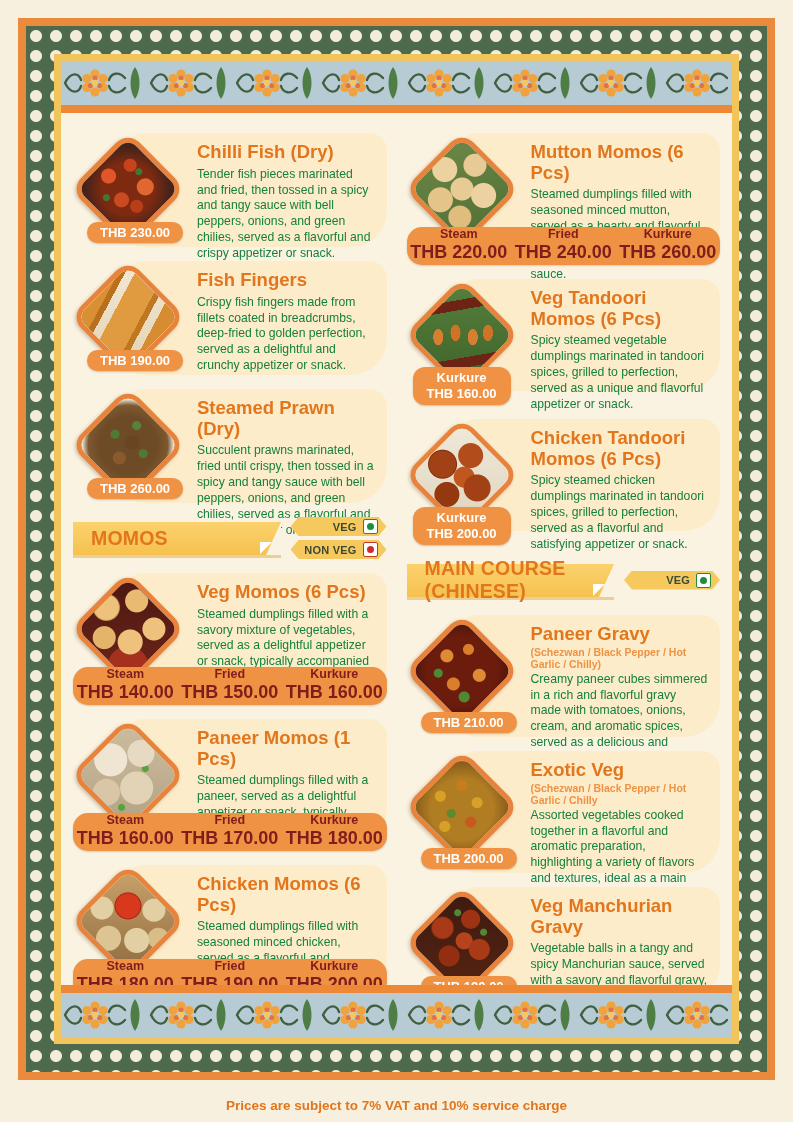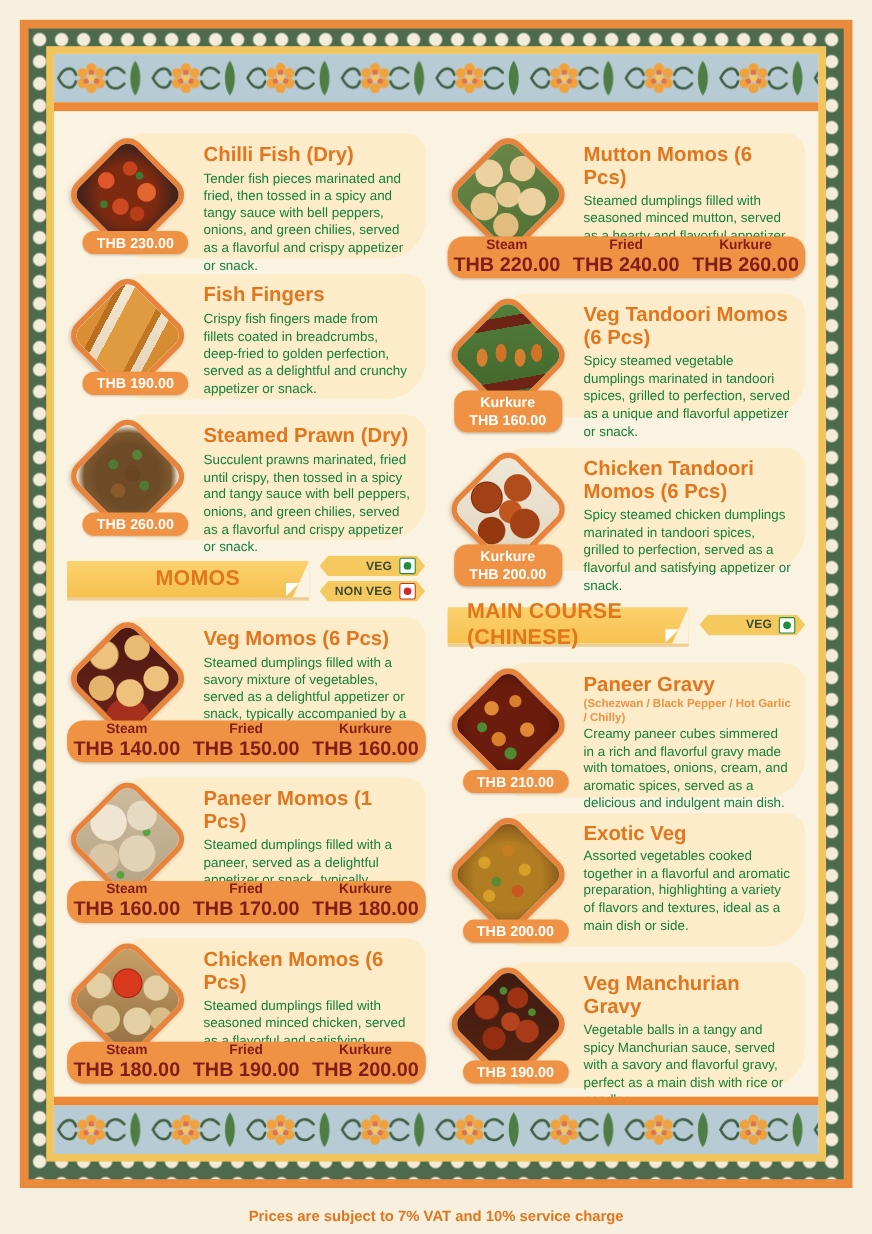--- a/index.html
+++ b/index.html
@@ -9,21 +9,21 @@
     font-family:"Liberation Sans", sans-serif;
     -webkit-font-smoothing:antialiased;
   }
   .page{position:relative;width:793px;height:1122px;}
   
   .frame{
     position:absolute;left:18px;top:18px;right:18px;height:1062px;
     background:#e98a3d;padding:8px;box-sizing:border-box;
   }
   .dots{
-    width:100%;height:100%;box-sizing:border-box;padding:16px;
+    width:100%;height:100%;box-sizing:border-box;padding:28px;
     background-color:#4d6a4d;
     background-image:radial-gradient(circle at 10px 10px,#f3ecd8 0 5.5px,transparent 6.5px);
     background-size:20px 20px;
   }
   .gold{width:100%;height:100%;box-sizing:border-box;padding:7px;background:#f2c45c;}
   .inner{width:100%;height:100%;display:flex;flex-direction:column;background:#fbf3e1;}
   .floral{height:44px;flex:0 0 44px;overflow:hidden;background:#b7cbd4;}
   .floral svg{display:block;}
   .obar{height:8px;flex:0 0 8px;background:#ed8936;}
   .content{
@@ -73,21 +73,21 @@
   }
   .pcol{flex:1;display:flex;flex-direction:column;align-items:center;line-height:1.2;}
   .plabel{font-size:12.5px;font-weight:bold;}
   .pval{font-size:18px;font-weight:bold;}
   
   .section-row{height:42px;display:flex;align-items:center;margin:0 0 14px 0;flex:0 0 auto;}
   .banner{
     position:relative;flex:1;height:33px;display:flex;align-items:center;
     background:linear-gradient(180deg,#fbd26e,#f6c14e);
     box-shadow:0 3px 0 rgba(214,164,62,.45);
-    padding-left:18px;margin-right:10px;justify-content:center;
+    padding-left:18px;margin-right:10px;
   }
   .banner-text{font-size:19.5px;font-weight:bold;color:#e2761d;letter-spacing:.2px;}
   .banner .cut{position:absolute;right:0;bottom:0;width:0;height:0;
     border-bottom:33px solid #fbf3e1;border-left:15px solid transparent;}
   .banner .fold{position:absolute;right:9px;bottom:1px;width:0;height:0;
     border-top:12px solid #ffffff;border-right:12px solid transparent;}
   .tags{display:flex;flex-direction:column;gap:4px;}
   .tag{
     height:19px;display:flex;align-items:center;gap:6px;justify-content:flex-end;
     background:#f6c95f;padding:0 9px;min-width:78px;
@@ -468,20 +468,21 @@
                     <div class="shape">
                       <div class="food f-paneer-gravy"></div>
                     </div>
                   </div>
                 <div class="price-badge">THB 210.00</div>
               </div>
 
               <div class="item tA" style="height:122px;">
                 <div class="card">
                   <h3 class="title">Exotic Veg</h3>
+                  <div class="subtitle">(Schezwan / Black Pepper / Hot Garlic / Chilly</div>
                   <p class="desc" style="margin-top:2px;">Assorted vegetables cooked together in a flavorful and aromatic preparation, highlighting a variety of flavors and textures, ideal as a main dish or side.</p>
                 </div>
                 <div class="thumb">
                     <div class="shape">
                       <div class="food f-exotic-veg"></div>
                     </div>
                   </div>
                 <div class="price-badge">THB 200.00</div>
               </div>
 

